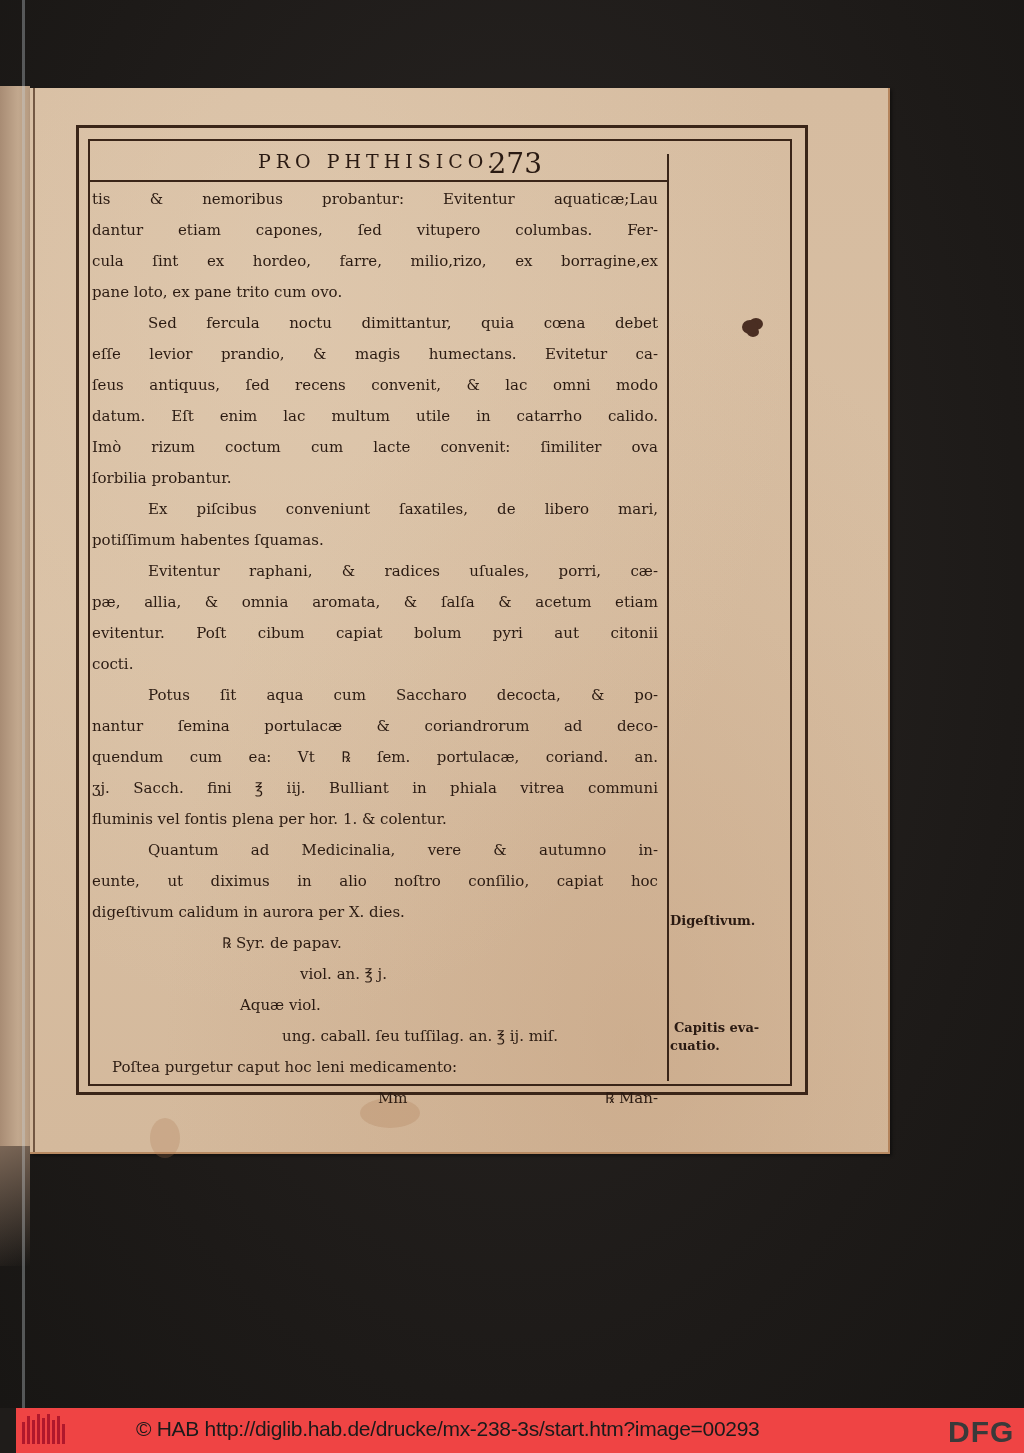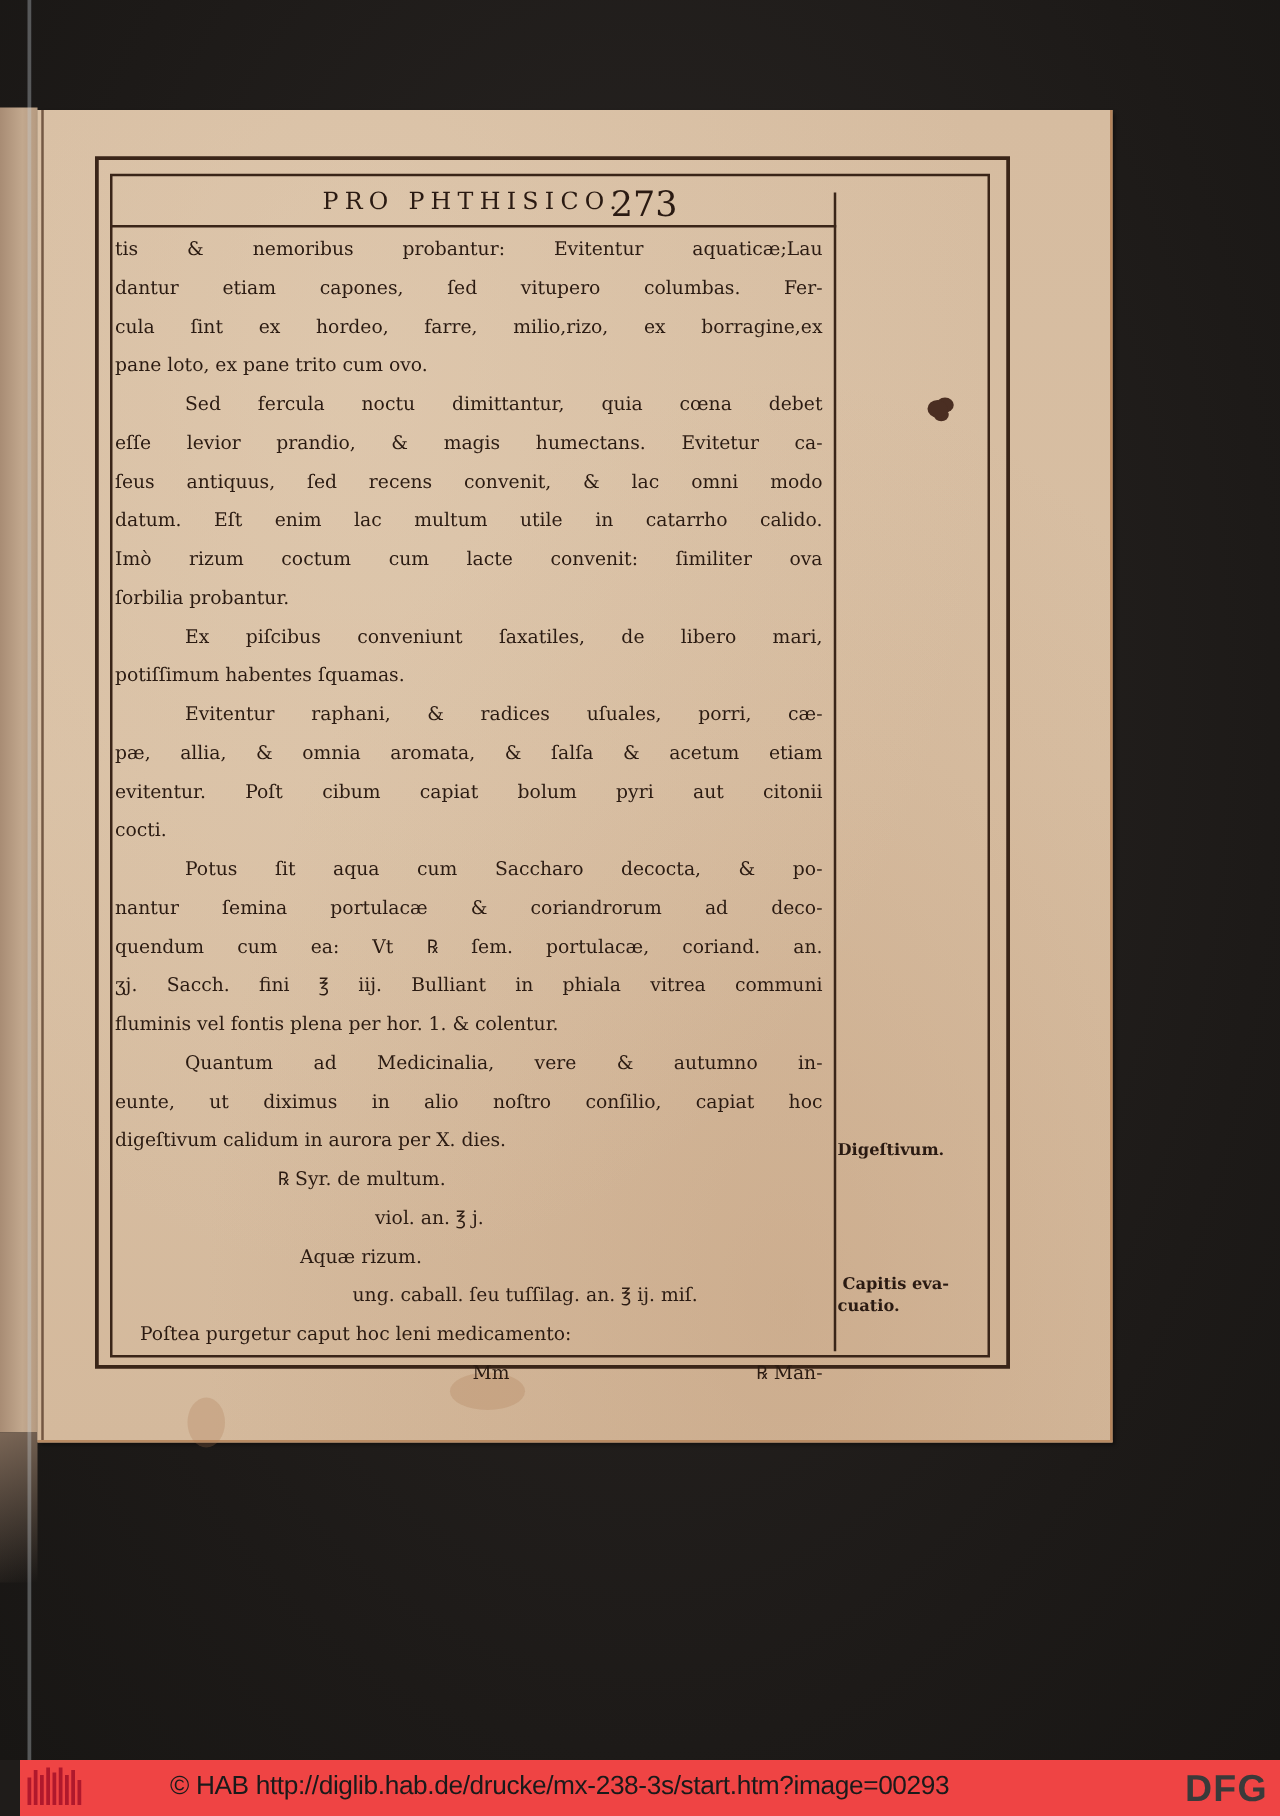--- a/index.html
+++ b/index.html
@@ -153,23 +153,23 @@
         <div class="line indent">Potus ſit aqua cum Saccharo decocta, &amp; po-</div>
         <div class="line ">nantur ſemina portulacæ &amp; coriandrorum ad deco-</div>
         <div class="line ">quendum cum ea: Vt ℞ ſem. portulacæ, coriand. an.</div>
         <div class="line ">ʒj. Sacch. fini ℥ iij. Bulliant in phiala vitrea communi</div>
         <div class="line last">fluminis vel fontis plena per hor. 1. &amp; colentur.</div>
         <div class="line indent">Quantum ad Medicinalia, vere &amp; autumno in-</div>
         <div class="line ">eunte, ut diximus in alio noſtro conſilio, capiat hoc</div>
         <div class="line last">digeſtivum calidum in aurora per X. dies.</div>
       </div>
     <div id="recipe">
-        <div class="line recipe" style="padding-left: 130px;">℞ Syr. de multum.</div>
+        <div class="line recipe" style="padding-left: 130px;">℞ Syr. de papav.</div>
         <div class="line recipe" style="padding-left: 208px;">viol. an. ℥ j.</div>
-        <div class="line recipe" style="padding-left: 148px;">Aquæ rizum.</div>
+        <div class="line recipe" style="padding-left: 148px;">Aquæ viol.</div>
         <div class="line recipe" style="padding-left: 190px;">ung. caball. ſeu tuſſilag. an. ℥ ij. miſ.</div>
       </div>
     <div class="line indent recipe" style="padding-left:20px">Poſtea purgetur caput hoc leni medicamento:</div>
     <div class="catch">
       <span class="sig">Mm</span>
       <span class="word">℞ Man-</span>
     </div>
   </div>
 
   <div class="marginalia" style="left:640px;top:825px;">Digeſtivum.</div>

